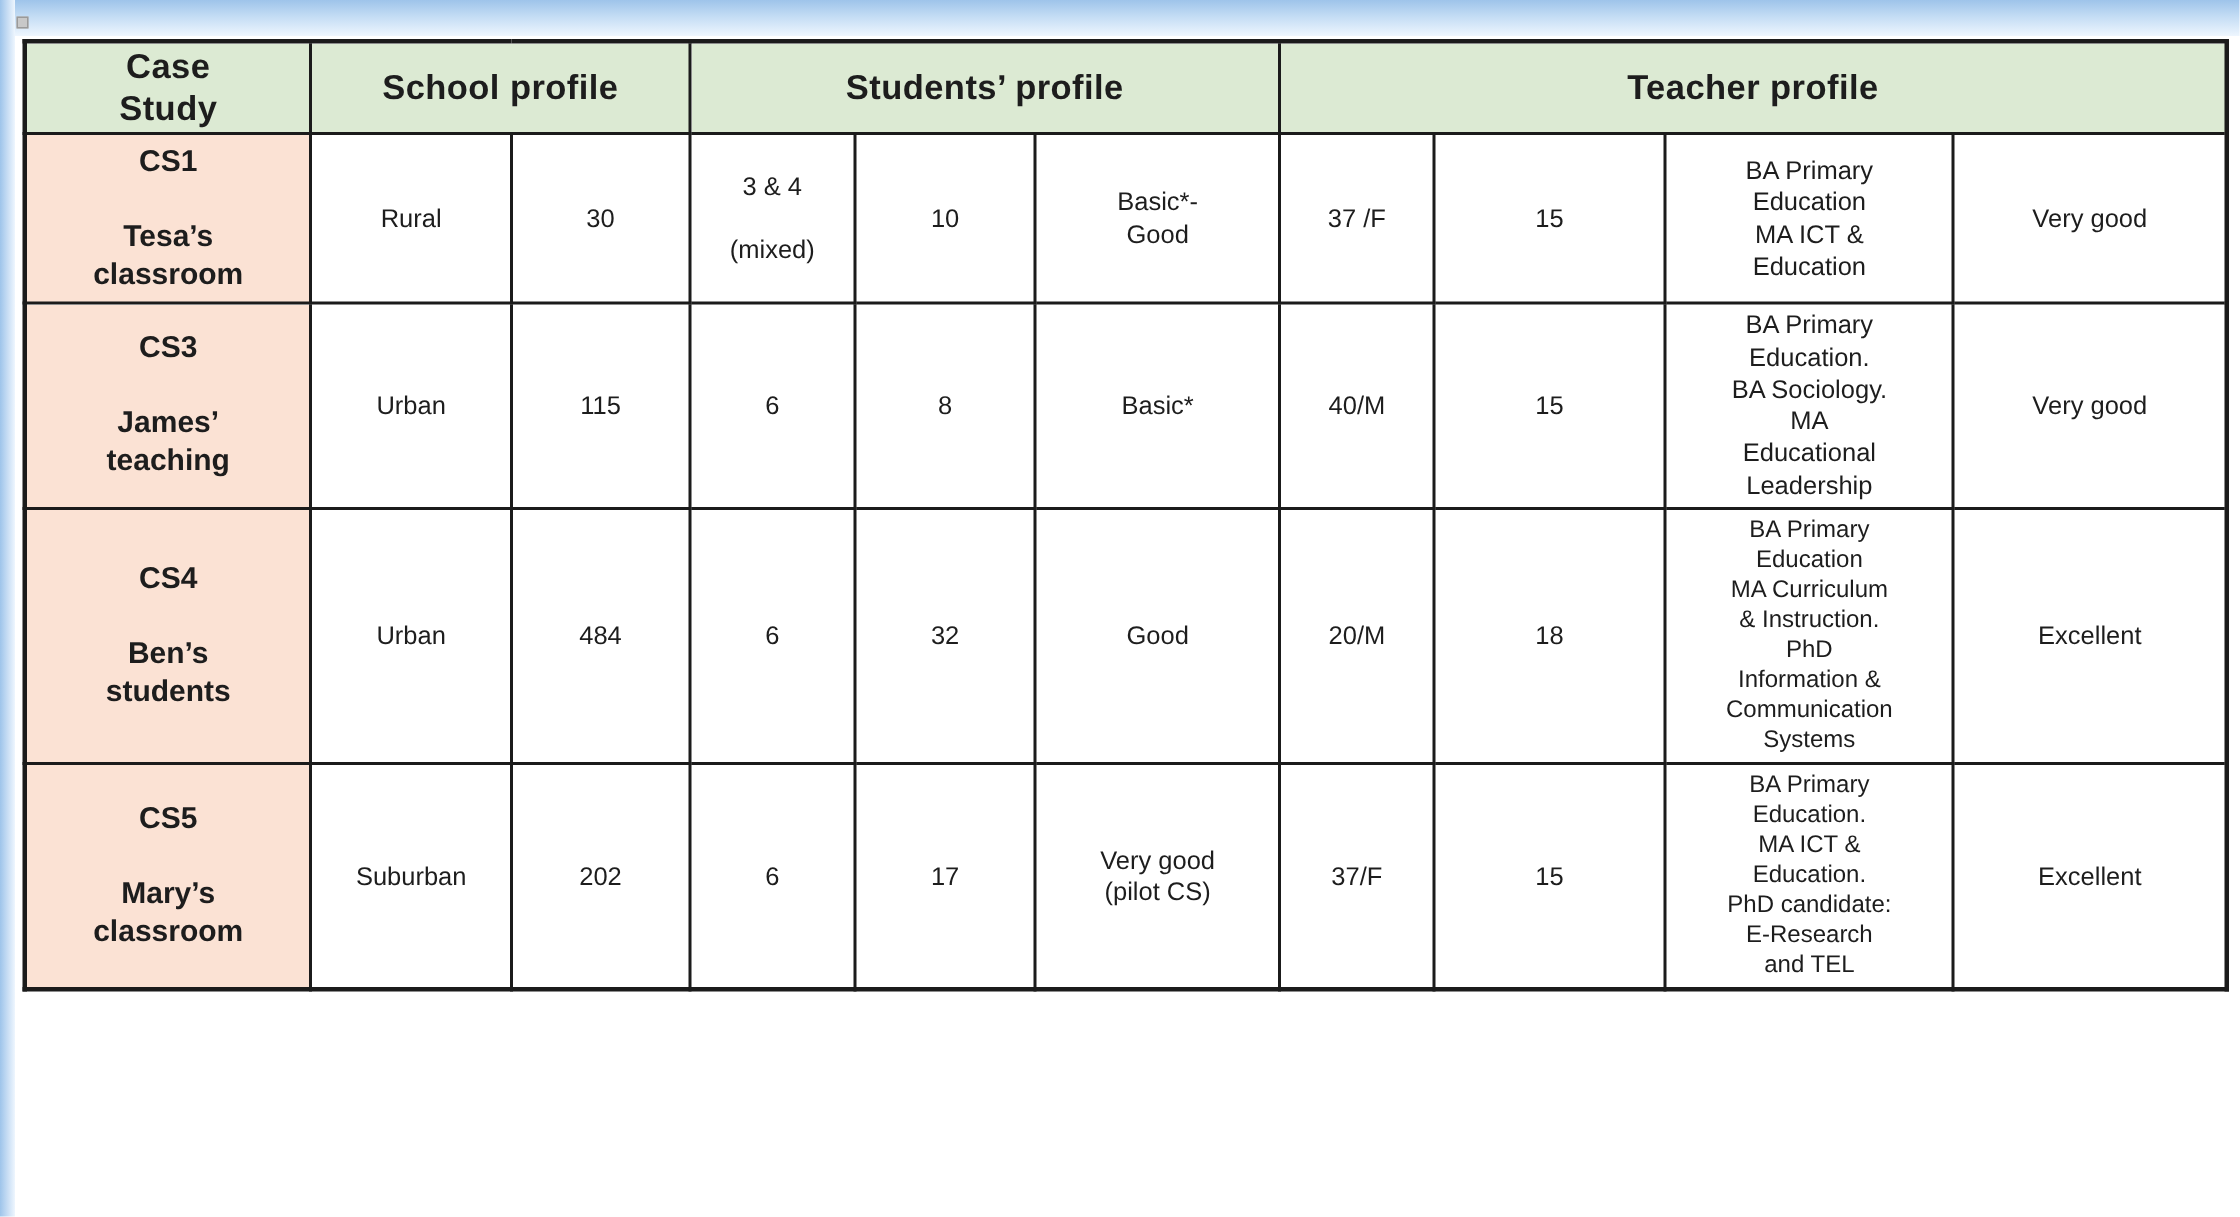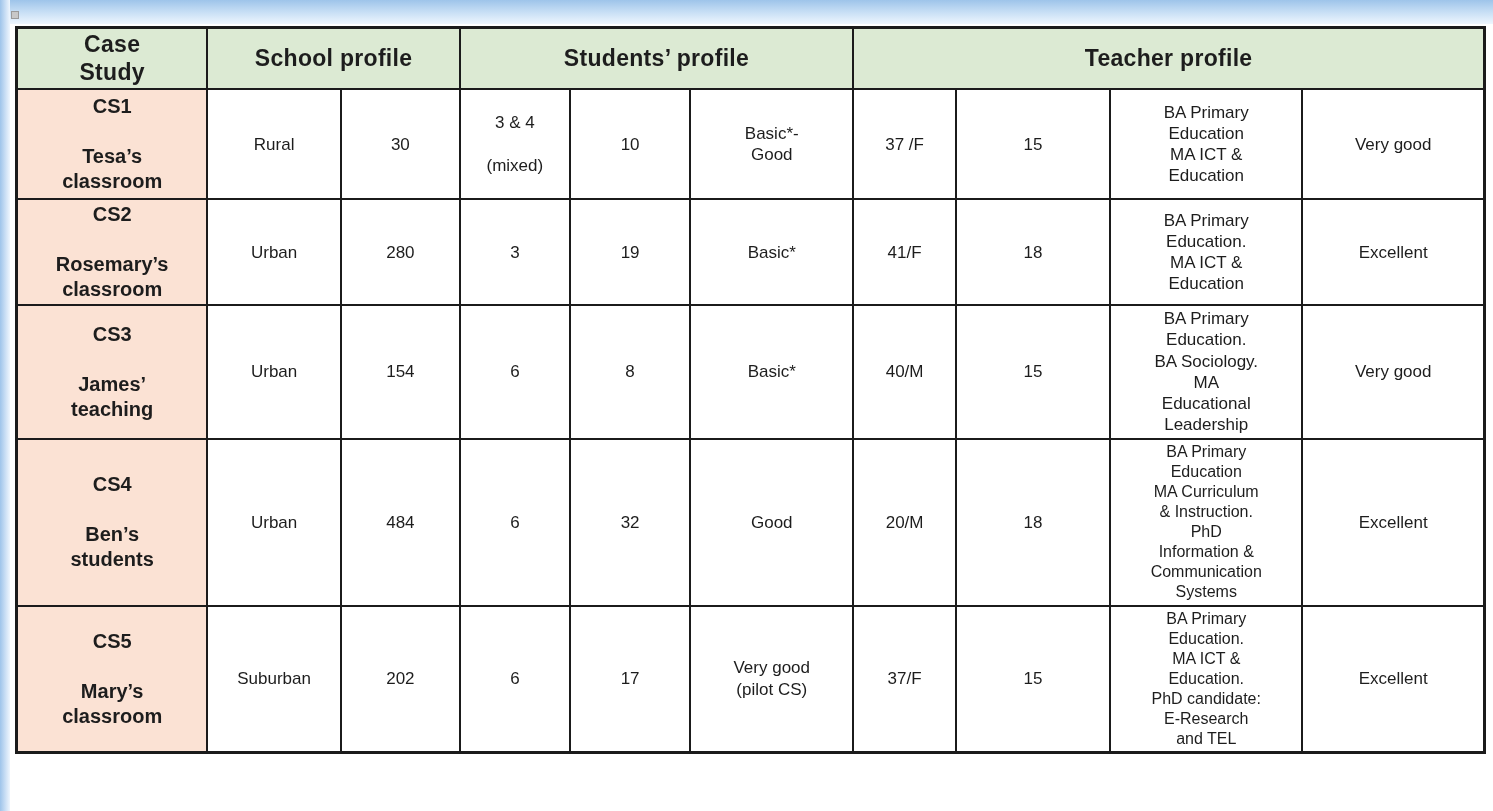--- a/index.html
+++ b/index.html
@@ -126,45 +126,27 @@
         <td class="data-cell">Basic*-
 Good</td>
         <td class="data-cell">37 /F</td>
         <td class="data-cell">15</td>
         <td class="data-cell">BA Primary
 Education
 MA ICT &amp;
 Education</td>
         <td class="data-cell">Very good</td>
       </tr>
-      <tr style="height:102px">
-        <td class="case-cell">CS2
-
-Rosemary’s
-classroom</td>
-        <td class="data-cell">Urban</td>
-        <td class="data-cell">280</td>
-        <td class="data-cell">3</td>
-        <td class="data-cell">19</td>
-        <td class="data-cell">Basic*</td>
-        <td class="data-cell">41/F</td>
-        <td class="data-cell">18</td>
-        <td class="data-cell">BA Primary
-Education.
-MA ICT &amp;
-Education</td>
-        <td class="data-cell">Excellent</td>
-      </tr>
       <tr style="height:125px">
         <td class="case-cell">CS3
 
 James’
 teaching</td>
         <td class="data-cell">Urban</td>
-        <td class="data-cell">154</td>
+        <td class="data-cell">115</td>
         <td class="data-cell">6</td>
         <td class="data-cell">8</td>
         <td class="data-cell">Basic*</td>
         <td class="data-cell">40/M</td>
         <td class="data-cell">15</td>
         <td class="data-cell">BA Primary
 Education.
 BA Sociology.
 MA
 Educational

